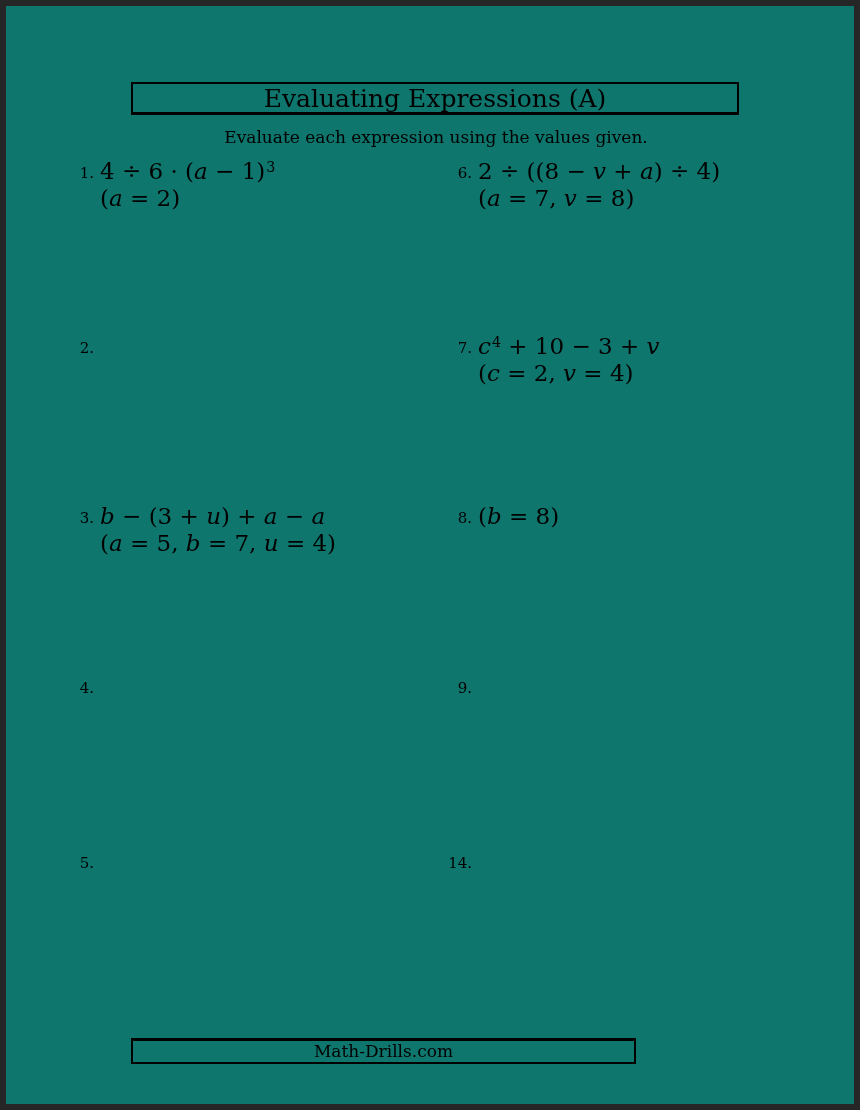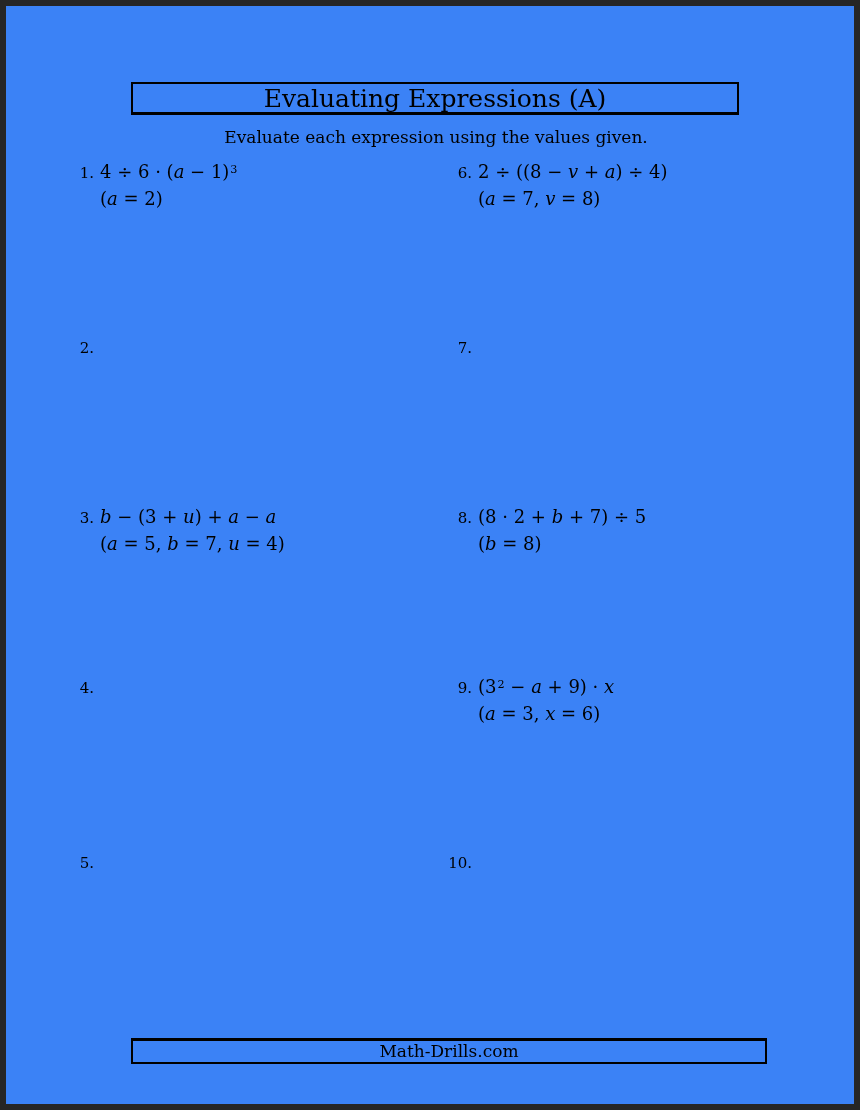--- a/index.html
+++ b/index.html
@@ -1,21 +1,21 @@
 <!DOCTYPE html>
 <html><head>
 <meta charset="utf-8">
 <style>
   html,body{margin:0;padding:0;background:#fff;}
   .page{
     position:relative;
     width:860px;height:1110px;
     box-sizing:border-box;
     border:6px solid #262626;
-    background:#3b82f6;
+    background:#0f766e;
     font-family:"DejaVu Serif","Liberation Serif",serif;
     color:#000;
     overflow:hidden;
   }
   .title-box{
     position:absolute;left:125px;top:76px;width:608px;height:33px;
     box-sizing:border-box;
     border:2px solid #000;border-bottom-width:3px;
     display:flex;align-items:center;justify-content:center;
   }
@@ -23,29 +23,29 @@
   .subtitle{
     position:absolute;left:0;top:121px;width:860px;
     text-align:center;font-size:17px;
   }
   #problems{position:absolute;left:0;top:0;width:860px;height:1110px;}
   .problem{position:absolute;display:flex;align-items:flex-start;}
   .num{
     width:26px;text-align:right;margin-right:6px;
     font-size:15px;padding-top:6px;flex:0 0 auto;white-space:nowrap;
   }
-  .math{font-size:18px;line-height:27px;}
+  .math{font-size:23px;line-height:27px;}
   .expr,.vals{white-space:nowrap;}
   .math i{font-style:italic;}
   .math sup{
     font-size:0.62em;line-height:0;position:relative;top:-0.48em;
     vertical-align:baseline;margin-left:1px;
   }
   .footer-box{
-    position:absolute;left:125px;top:1032px;width:636px;height:26px;
+    position:absolute;left:125px;top:1032px;width:505px;height:26px;
     box-sizing:border-box;
     border:2px solid #000;border-top-width:3px;
     display:flex;align-items:center;justify-content:center;
   }
   .footer-box span{font-size:17px;line-height:1;white-space:nowrap;}
 </style>
 </head>
 <body>
 
 <div class="page">
@@ -84,37 +84,36 @@
       </div>
       <div class="problem" style="left: 440px; top: 152px;">
         <span class="num">6.</span>
         <div class="math">
           <div class="expr">2 ÷ ((8 − <i>v</i> + <i>a</i>) ÷ 4)</div>
           <div class="vals">(<i>a</i> = 7, <i>v</i> = 8)</div>
         </div>
       </div>
       <div class="problem" style="left: 440px; top: 327px;">
         <span class="num">7.</span>
+        <div class="math">
+          <div class="expr"><i>c</i><sup>4</sup> + 10 − 3 + <i>v</i></div>
+          <div class="vals">(<i>c</i> = 2, <i>v</i> = 4)</div>
+        </div>
       </div>
       <div class="problem" style="left: 440px; top: 497px;">
         <span class="num">8.</span>
         <div class="math">
-          <div class="expr">(8 · 2 + <i>b</i> + 7) ÷ 5</div>
           <div class="vals">(<i>b</i> = 8)</div>
         </div>
       </div>
       <div class="problem" style="left: 440px; top: 667px;">
         <span class="num">9.</span>
-        <div class="math">
-          <div class="expr">(3<sup>2</sup> − <i>a</i> + 9) · <i>x</i></div>
-          <div class="vals">(<i>a</i> = 3, <i>x</i> = 6)</div>
-        </div>
       </div>
       <div class="problem" style="left: 440px; top: 842px;">
-        <span class="num">10.</span>
+        <span class="num">14.</span>
       </div>
     </div>
 
   <div class="footer-box">
     <span>Math-Drills.com</span>
   </div>
 
 </div>
 
 </body></html>

